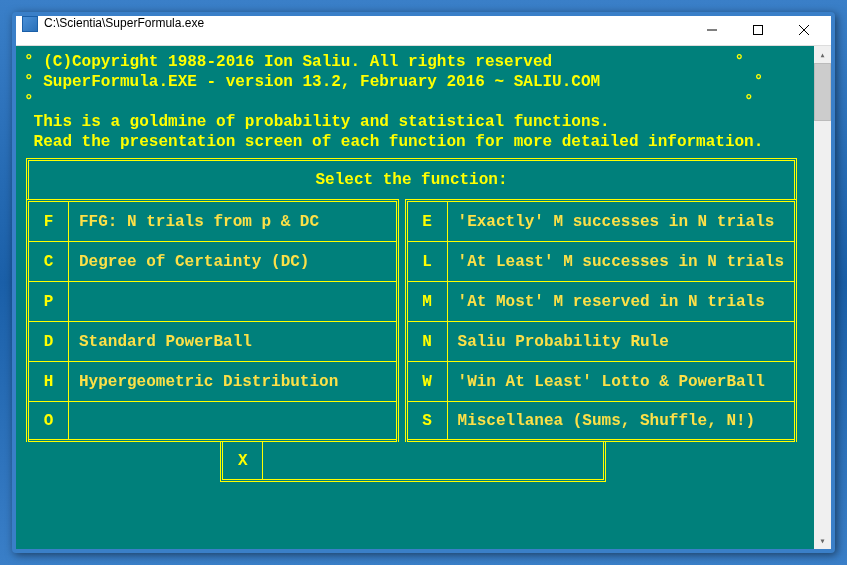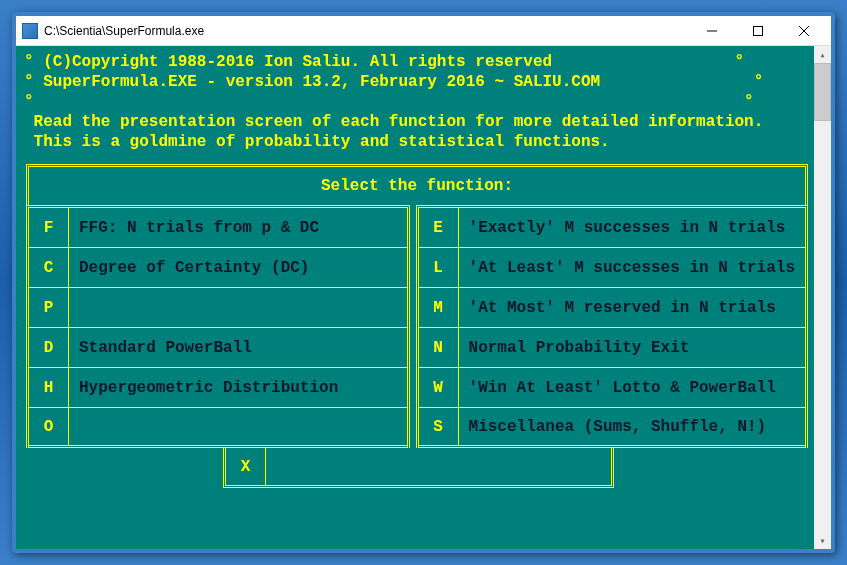--- a/index.html
+++ b/index.html
@@ -17,21 +17,20 @@
       border-radius: 4px;
       box-shadow: 2px 2px 8px rgba(0,0,0,0.5), inset 0 0 2px #88b8e8;
       background: #fff;
       display: flex;
       flex-direction: column;
     }
     .titlebar {
       height: 30px;
       background: #fff;
       display: flex;
-      align-items: center;
       padding: 0 4px;
       border-bottom: 1px solid #ddd;
     }
     .app-icon {
       width: 16px; height: 16px;
       margin: 0 6px 0 2px;
       background: linear-gradient(135deg, #4a90d8 0%, #2a70b8 100%);
       border: 1px solid #1a5fa8;
       display: inline-block;
     }
@@ -50,21 +49,21 @@
       font-family: 'Segoe UI', Arial, sans-serif;
       font-size: 11px;
       color: #000;
     }
     .win-btn svg { display: block; }
     .console {
       flex: 1;
       background: #00807b;
       position: relative;
       overflow: hidden;
-      padding: 6px 1px 4px 8px;
+      padding: 6px 12px 4px 8px;
     }
     .scrollbar {
       position: absolute;
       top: 0; right: 0; bottom: 0;
       width: 17px;
       background: #f0f0f0;
     }
     .sb-arrow {
       position: absolute;
       width: 17px; height: 17px;
@@ -85,21 +84,21 @@
       background: #ccc;
       border: 1px solid #bbb;
     }
     .line {
       color: #ffff00;
       font-size: 16px;
       line-height: 20px;
       white-space: pre;
       font-weight: bold;
     }
-    .menu-area { margin-top: 12px; padding-right: 20px; }
+    .menu-area { margin-top: 6px; padding-right: 20px; }
     .menu-hdr {
       border: 3px double #ffff00;
       border-bottom: none;
       color: #ffff00;
       text-align: center;
       font-size: 16px;
       line-height: 38px;
       font-weight: bold;
       margin: 0 2px;
     }
@@ -122,21 +121,21 @@
       color: #ffff00;
       font-weight: bold;
       font-size: 16px;
       display: flex;
       align-items: center;
       justify-content: center;
     }
     .menu-label {
       flex: 1;
       padding: 0 10px;
-      color: #0f172a;
+      color: #fde047;
       font-weight: bold;
       font-size: 16px;
       display: flex;
       align-items: center;
       white-space: nowrap;
     }
     .exit-row-wrap {
       display: flex;
       justify-content: center;
       margin: 0 2px;
@@ -174,22 +173,22 @@
             <line x1="10" y1="0" x2="0" y2="10" stroke="#000" stroke-width="1"></line>
           </svg>
       </div>
     </div>
   </div>
 
   <div class="console">
     <div class="line">° (C)Copyright 1988-2016 Ion Saliu. All rights reserved                   °</div>
     <div class="line">° SuperFormula.EXE - version 13.2, February 2016 ~ SALIU.COM                °</div>
     <div class="line">°                                                                          °</div>
+    <div class="line"> This is a goldmine of probability and statistical functions.</div>
     <div class="line"> Read the presentation screen of each function for more detailed information.</div>
-    <div class="line"> This is a goldmine of probability and statistical functions.</div>
 
     <div class="menu-area">
       <div class="menu-hdr">Select the function:</div>
       <div class="menu-cols">
         <div class="menu-col">
           <div class="menu-row">
               <div class="menu-key">F</div>
               <div class="menu-label">FFG: N trials from p &amp; DC</div>
             </div>
           <div class="menu-row">
@@ -219,21 +218,21 @@
           <div class="menu-row">
               <div class="menu-key">L</div>
               <div class="menu-label">'At Least' M successes in N trials</div>
             </div>
           <div class="menu-row">
               <div class="menu-key">M</div>
               <div class="menu-label">'At Most' M reserved in N trials</div>
             </div>
           <div class="menu-row">
               <div class="menu-key">N</div>
-              <div class="menu-label">Normal Probability Exit</div>
+              <div class="menu-label">Saliu Probability Rule</div>
             </div>
           <div class="menu-row">
               <div class="menu-key">W</div>
               <div class="menu-label">'Win At Least' Lotto &amp; PowerBall</div>
             </div>
           <div class="menu-row">
               <div class="menu-key">S</div>
               <div class="menu-label">Miscellanea (Sums, Shuffle, N!)</div>
             </div>
         </div>

